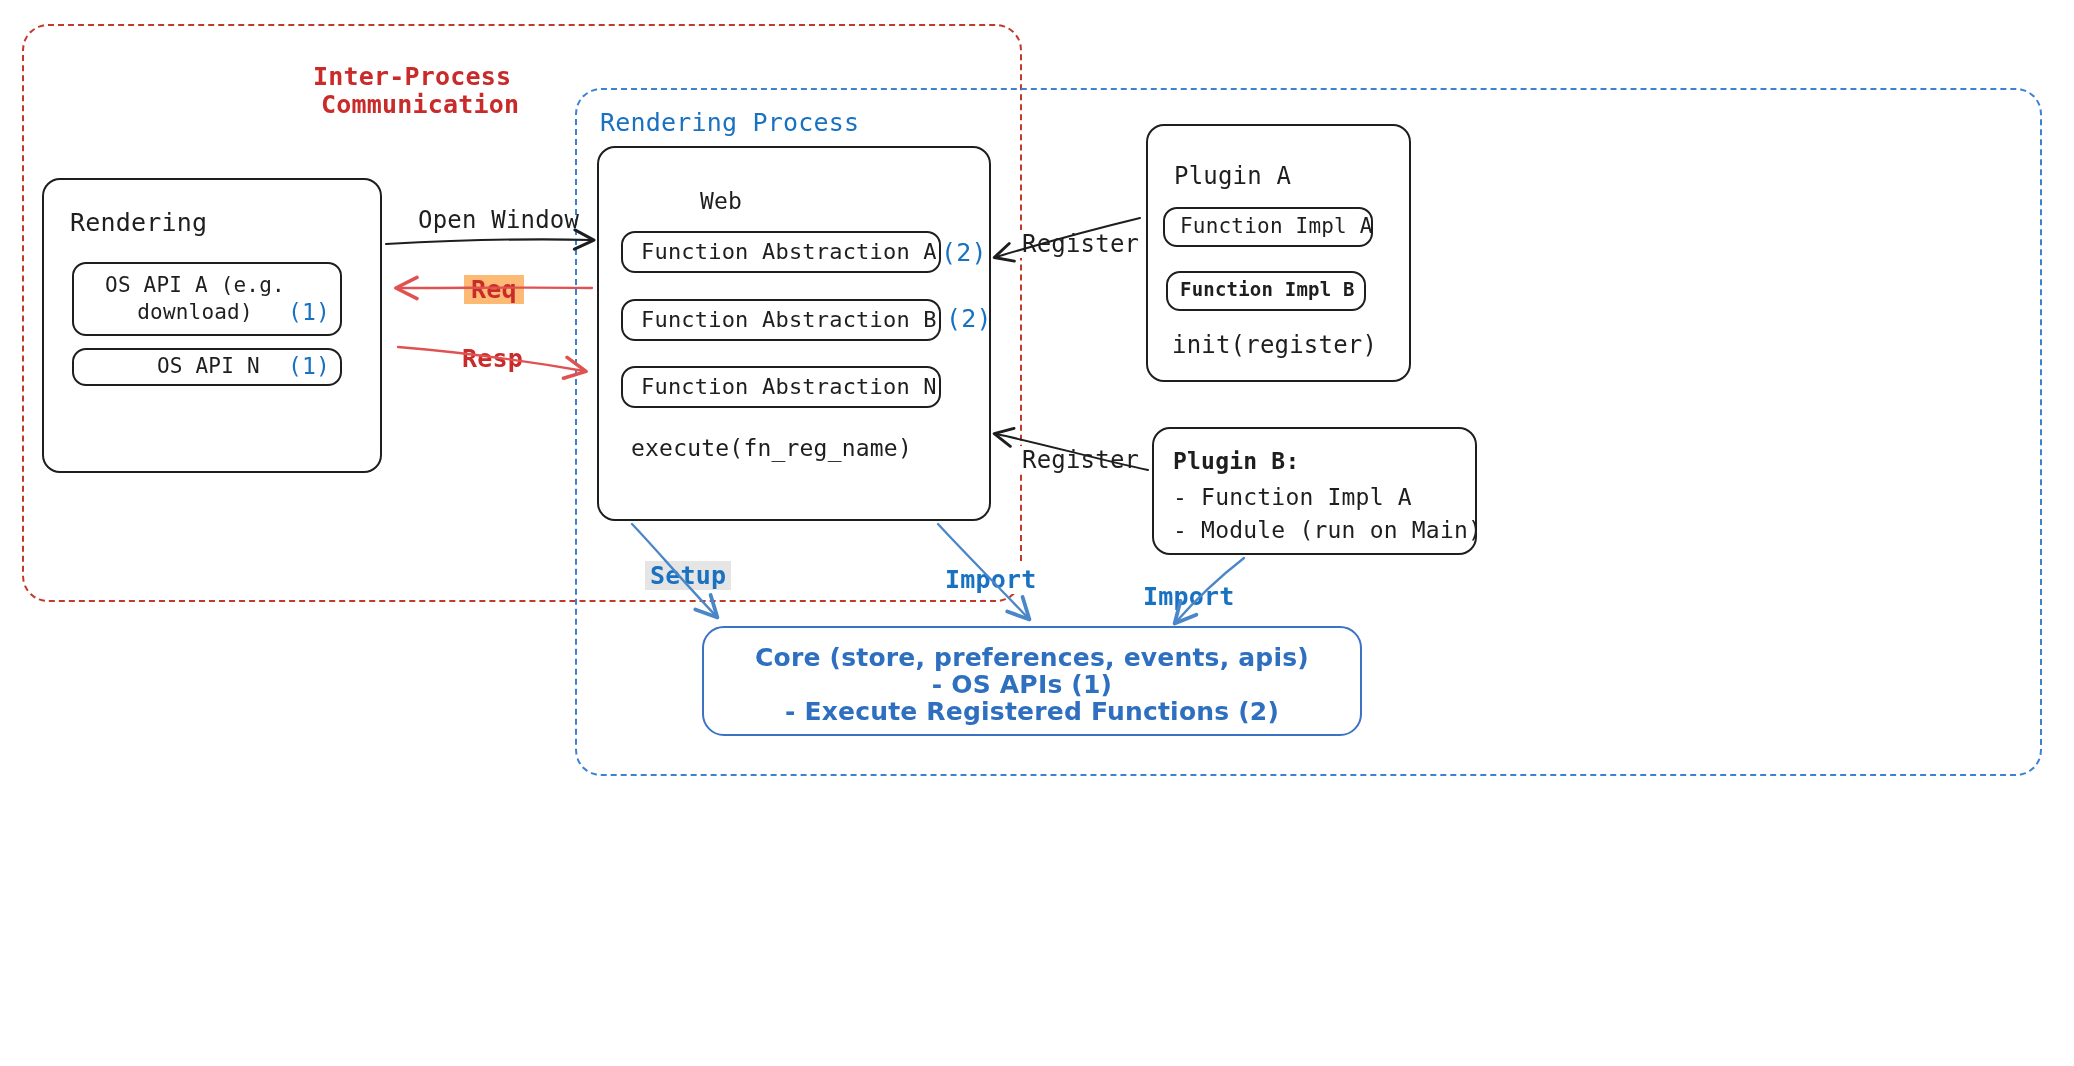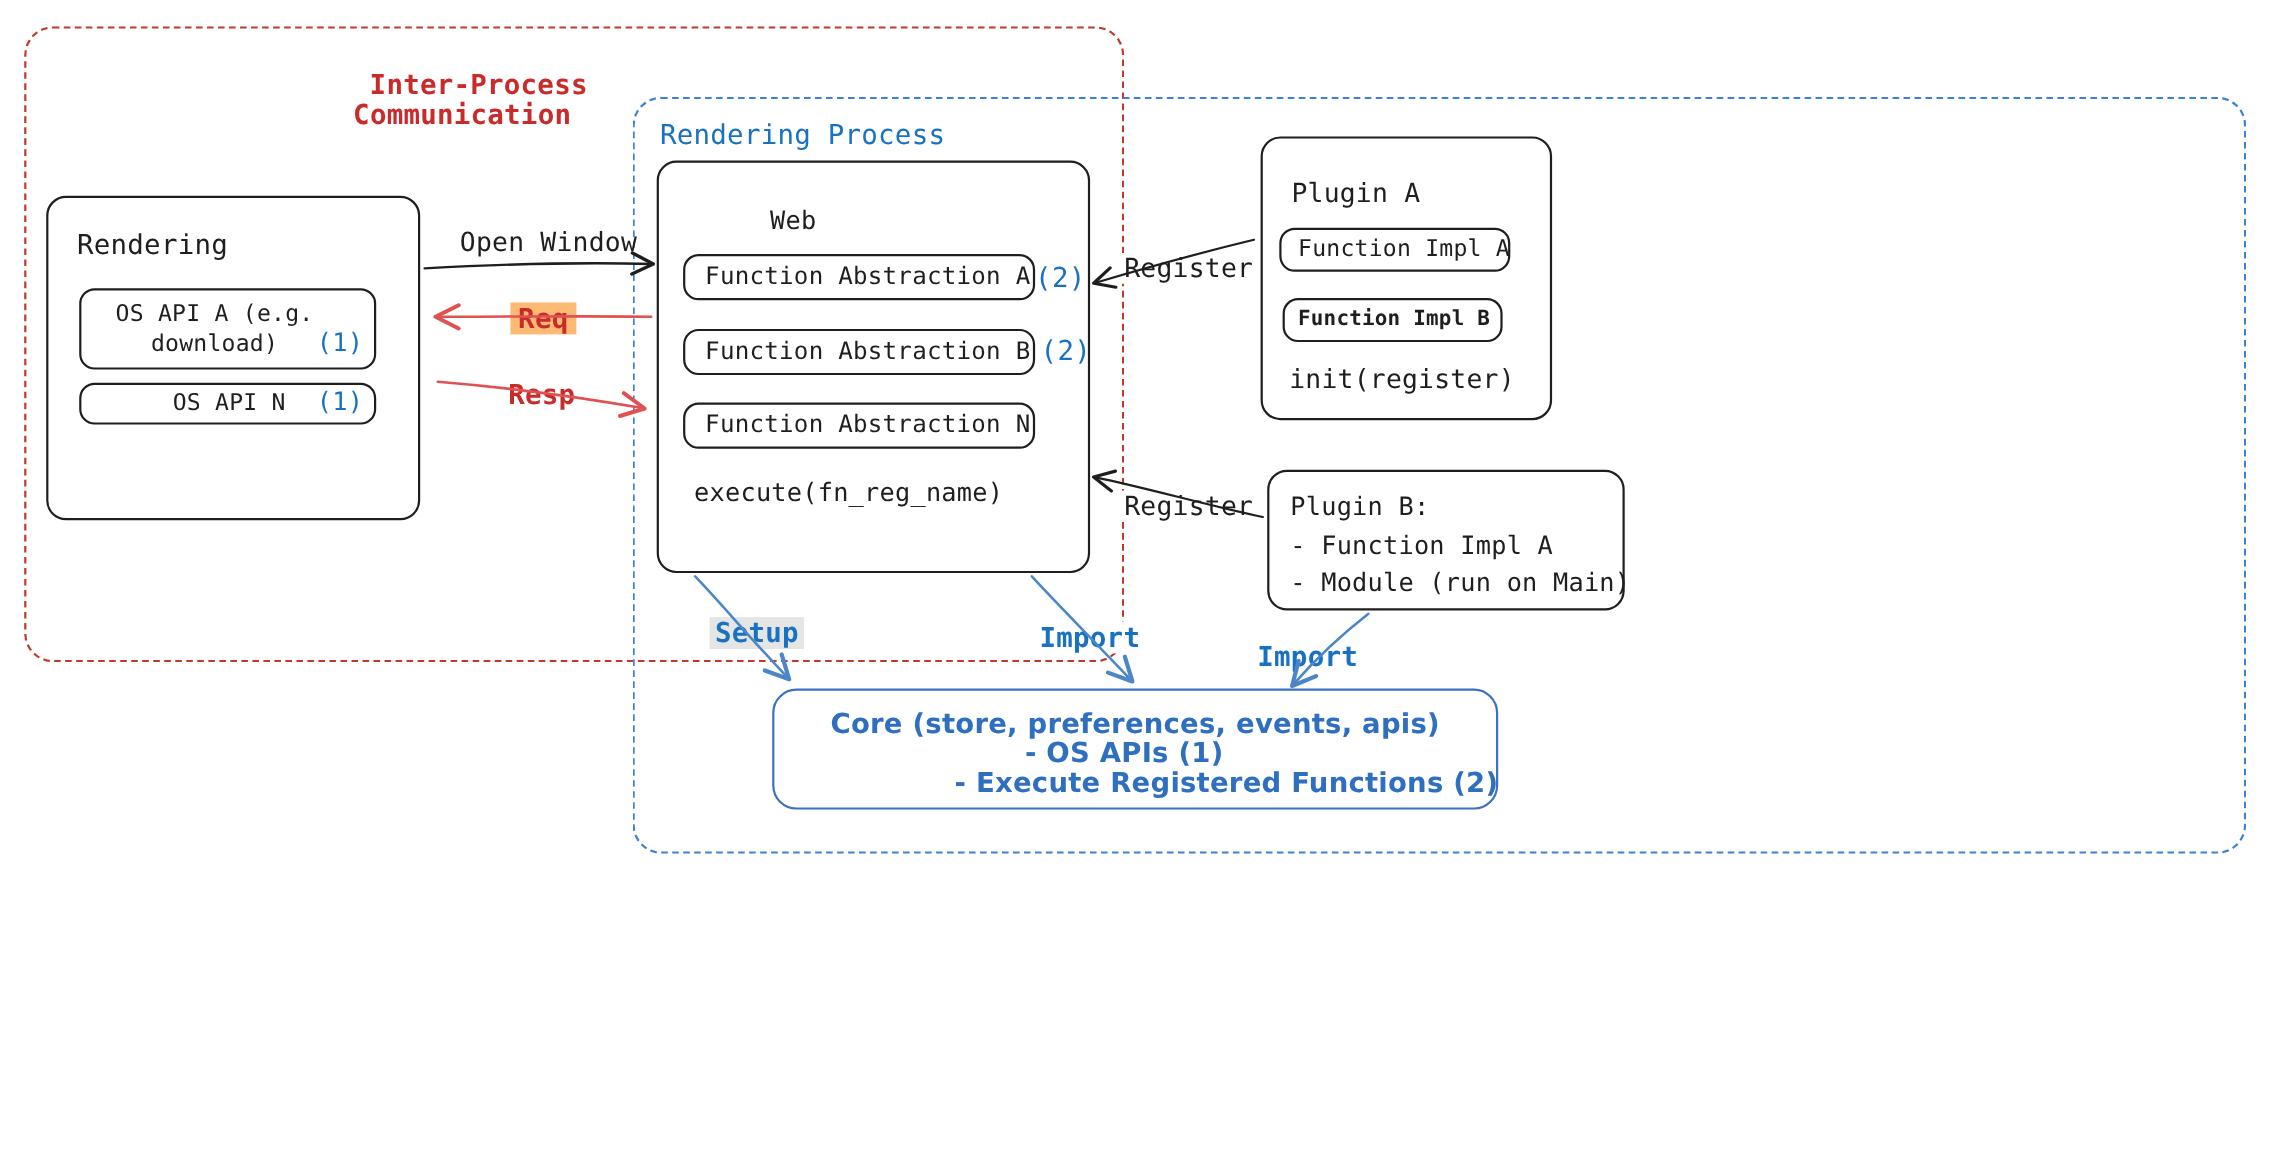--- a/index.html
+++ b/index.html
@@ -27,21 +27,21 @@
 </style>
 </head>
 <body>
 
 <div id="stage">
 
   <div class="dashred" style="left:22px;top:24px;width:1000px;height:578px;"></div>
 
   <div class="dashblue" style="left:575px;top:88px;width:1467px;height:688px;"></div>
 
-  <div class="lbl mono red-txt" style="left:336px;top:62px;font-size:25px;font-weight:bold;">Inter-Process</div>
+  <div class="lbl mono red-txt" style="left:313px;top:62px;font-size:25px;font-weight:bold;">Inter-Process</div>
   <div class="lbl mono red-txt" style="left:321px;top:90px;font-size:25px;font-weight:bold;">Communication</div>
 
   <div class="lbl mono blue-txt" style="left:600px;top:108px;font-size:25px;">Rendering Process</div>
 
   <div class="hdbox" style="left:42px;top:178px;width:340px;height:295px;"></div>
   <div class="lbl mono" style="left:70px;top:208px;font-size:25px;">Rendering</div>
 
   <div class="hdbox inner" style="left:72px;top:262px;width:270px;height:74px;"></div>
   <div class="lbl mono ctr" style="left:72px;top:272px;width:246px;font-size:21px;line-height:27px;"><span>OS API A (e.g.
 download)</span></div>
@@ -72,28 +72,28 @@
 
   <div class="hdbox inner" style="left:1163px;top:207px;width:210px;height:40px;"></div>
   <div class="lbl mono" style="left:1180px;top:214px;font-size:21px;">Function Impl A</div>
 
   <div class="hdbox inner" style="left:1166px;top:271px;width:200px;height:40px;"></div>
   <div class="lbl mono" style="left:1180px;top:278px;font-size:19px;font-weight:bold;">Function Impl B</div>
 
   <div class="lbl mono" style="left:1172px;top:331px;font-size:24px;">init(register)</div>
 
   <div class="hdbox" style="left:1152px;top:427px;width:325px;height:128px;"></div>
-  <div class="lbl mono" style="left:1173px;top:448px;font-size:23px;">Plugin B:</div>
+  <div class="lbl mono" style="left:1173px;top:448px;font-size:23px;font-weight:bold;">Plugin B:</div>
   <div class="lbl mono" style="left:1173px;top:484px;font-size:23px;">- Function Impl A</div>
   <div class="lbl mono" style="left:1173px;top:517px;font-size:23px;">- Module (run on Main)</div>
 
   <div class="hdbox blue" style="left:702px;top:626px;width:660px;height:110px;"></div>
   <div class="lbl ctr core-txt" style="left:702px;top:643px;width:660px;font-size:25px;">Core (store, preferences, events, apis)</div>
   <div class="lbl ctr core-txt" style="left:702px;top:670px;width:640px;font-size:25px;">- OS APIs (1)</div>
-  <div class="lbl ctr core-txt" style="left:702px;top:697px;width:660px;font-size:25px;text-align:right;">- Execute Registered Functions (2)</div>
+  <div class="lbl ctr core-txt" style="left:702px;top:697px;width:660px;font-size:25px;">- Execute Registered Functions (2)</div>
 
   <div class="lbl mono arrowlabel" style="left:418px;top:206px;font-size:24px;">Open Window</div>
 
   <div class="lbl mono arrowlabel red-txt" style="left:464px;top:275px;font-size:25px;font-weight:bold;background:#fdba74;padding:0 7px;">Req</div>
 
   <div class="lbl mono arrowlabel red-txt" style="left:455px;top:344px;font-size:25px;font-weight:bold;background:#ffffff;padding:0 7px;">Resp</div>
 
   <div class="lbl mono arrowlabel" style="left:1018px;top:230px;font-size:24px;background:#ffffff;padding:0 4px;">Register</div>
 
   <div class="lbl mono arrowlabel" style="left:1018px;top:446px;font-size:24px;background:#ffffff;padding:0 4px;">Register</div>

